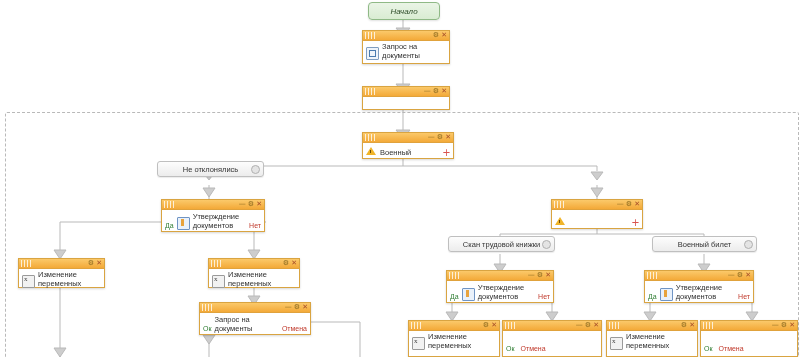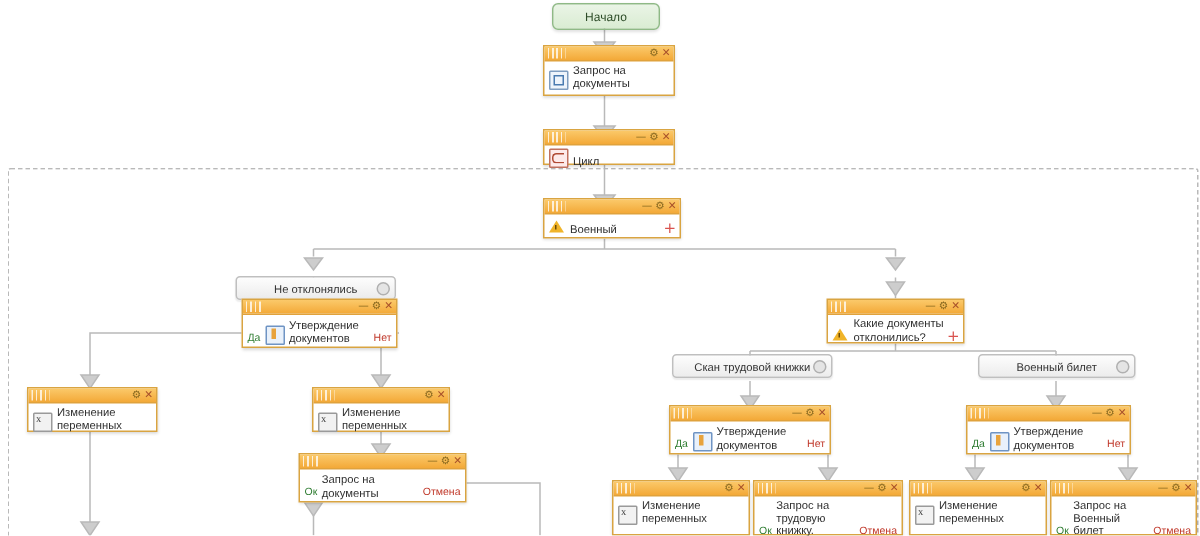--- a/index.html
+++ b/index.html
@@ -239,21 +239,21 @@
       <polygon points="494,264 506,264 500,273"></polygon>
       <polygon points="698,264 710,264 704,273"></polygon>
       <polygon points="446,312 458,312 452,321"></polygon>
       <polygon points="546,312 558,312 552,321"></polygon>
       <polygon points="644,312 656,312 650,321"></polygon>
       <polygon points="746,312 758,312 752,321"></polygon>
       <polygon points="54,348 66,348 60,357"></polygon>
     </g>
   </svg>
 
-  <div class="start-node" style="left:368px;top:2px;width:70px;height:16px;">
+  <div class="start-node" style="left:368px;top:2px;width:70px;height:16px;font-style:italic;">
     <span>Начало</span>
   </div>
 
   <div class="node" style="left:362px;top:30px;width:88px;height:34px;">
     <div class="tbar">
       <span class="grip"></span>
       <span class="tbtn gear">⚙</span>
       <span class="tbtn close">✕</span>
     </div>
     <div class="body">
@@ -261,42 +261,38 @@
       <span class="title">Запрос на документы</span>
     </div>
   </div>
 
   <div class="node" style="left:362px;top:86px;width:88px;height:24px;">
     <div class="tbar">
       <span class="grip"></span>
       <span class="tbtn min">—</span>
       <span class="tbtn gear">⚙</span>
       <span class="tbtn close">✕</span>
-    </div>
-    <div class="body" style="min-height:13px;">
-      <span class="ico loop"></span>
-      <span class="title">Цикл</span>
     </div>
   </div>
 
   <div class="node" style="left:362px;top:132px;width:92px;height:27px;">
     <div class="tbar">
       <span class="grip"></span>
       <span class="tbtn min">—</span>
       <span class="tbtn gear">⚙</span>
       <span class="tbtn close">✕</span>
     </div>
     <div class="body" style="min-height:16px;">
       <span class="ico cond"></span>
       <span class="title">Военный</span>
       <span class="plusbtn">+</span>
     </div>
   </div>
 
-  <div class="branch" style="left:157px;top:184px;width:105px;text-align:right;">
+  <div class="branch" style="left:157px;top:161px;width:105px;text-align:right;">
     <span>Не отклонялись</span>
     <span class="bgear"></span>
   </div>
 
 
   <div class="node" style="left:161px;top:199px;width:104px;height:33px;">
     <div class="tbar">
       <span class="grip"></span>
       <span class="tbtn min">—</span>
       <span class="tbtn gear">⚙</span>
@@ -312,21 +308,20 @@
 
   <div class="node" style="left:551px;top:199px;width:92px;height:30px;">
     <div class="tbar">
       <span class="grip"></span>
       <span class="tbtn min">—</span>
       <span class="tbtn gear">⚙</span>
       <span class="tbtn close">✕</span>
     </div>
     <div class="body" style="min-height:19px;">
       <span class="ico cond"></span>
-      <span class="title">Какие документы отклонились?</span>
       <span class="plusbtn">+</span>
     </div>
   </div>
 
   <div class="branch" style="left:448px;top:236px;width:105px;">
     <span>Скан трудовой книжки</span>
     <span class="bgear"></span>
   </div>
 
   <div class="branch" style="left:652px;top:236px;width:103px;">
@@ -416,21 +411,20 @@
 
   <div class="node" style="left:502px;top:320px;width:100px;height:37px;">
     <div class="tbar">
       <span class="grip"></span>
       <span class="tbtn min">—</span>
       <span class="tbtn gear">⚙</span>
       <span class="tbtn close">✕</span>
     </div>
     <div class="body center" style="min-height:24px;">
       <span class="port yes">Ок</span>
-      <span class="title">Запрос на трудовую книжку.</span>
       <span class="port no">Отмена</span>
     </div>
   </div>
 
   <div class="node" style="left:606px;top:320px;width:92px;height:37px;">
     <div class="tbar">
       <span class="grip"></span>
       <span class="tbtn gear">⚙</span>
       <span class="tbtn close">✕</span>
     </div>
@@ -442,18 +436,17 @@
 
   <div class="node" style="left:700px;top:320px;width:98px;height:37px;">
     <div class="tbar">
       <span class="grip"></span>
       <span class="tbtn min">—</span>
       <span class="tbtn gear">⚙</span>
       <span class="tbtn close">✕</span>
     </div>
     <div class="body center" style="min-height:24px;">
       <span class="port yes">Ок</span>
-      <span class="title">Запрос на Военный билет</span>
       <span class="port no">Отмена</span>
     </div>
   </div>
 
 </div>
 
 </body></html>

